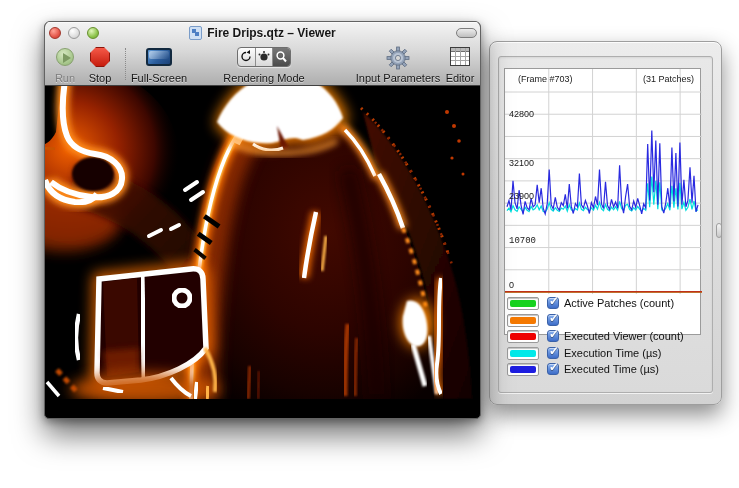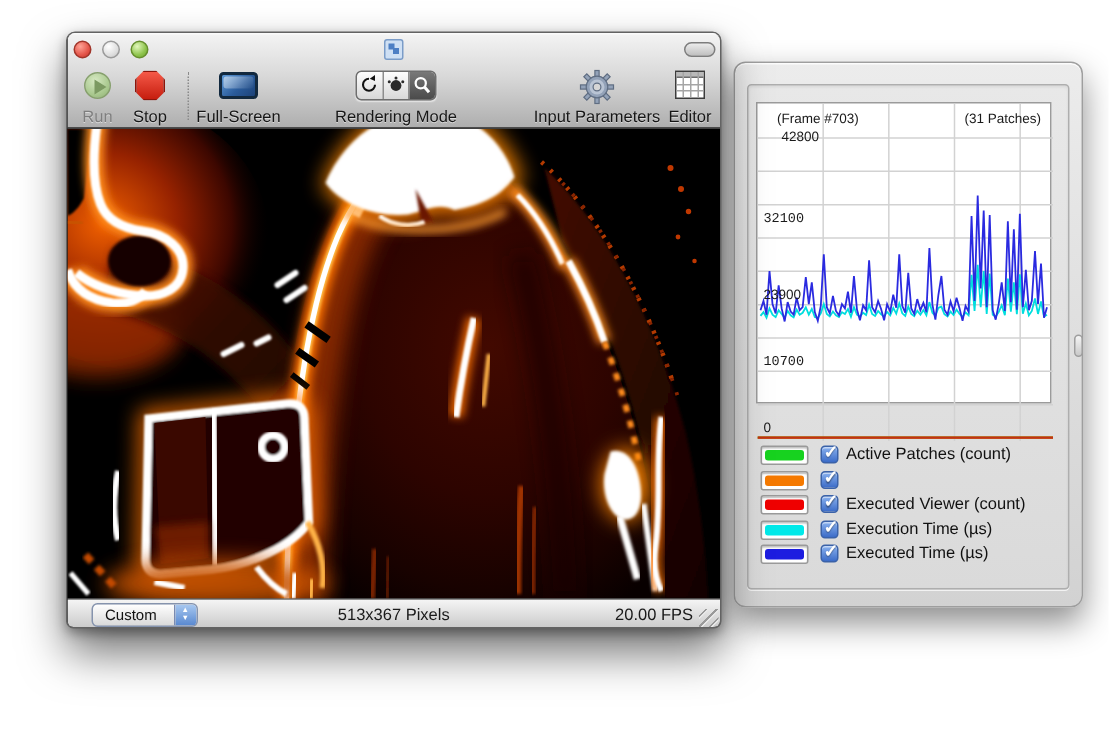--- a/index.html
+++ b/index.html
@@ -4,21 +4,21 @@
 <style>
   * { margin:0; padding:0; box-sizing:border-box; }
   html,body { width:739px; height:488px; background:#fff; font-family:"Liberation Sans",sans-serif; overflow:hidden; position:relative; }
 
   .mwindow { position:absolute; left:489px; top:41px; width:233px; height:364px;
     background:linear-gradient(#ececec,#d2d2d2); border:1px solid #9e9e9e; border-radius:8px;
     box-shadow:0 10px 22px rgba(0,0,0,.45), inset 0 1px 0 rgba(255,255,255,.85); }
   .mpanel { position:absolute; left:8px; top:14px; width:215px; height:337px;
     background:linear-gradient(#e8e8e8,#dadada); border:1px solid #aeaeae; border-radius:3px;
     box-shadow:inset 0 1px 2px rgba(0,0,0,.08), 0 1px 0 rgba(255,255,255,.7); }
-  .chart-box { position:absolute; left:5px; top:11px; width:197px; height:201px; border:1px solid #9b9b9b; background:#fff; }
+  .chart-box { position:absolute; left:5px; top:11px; width:197px; height:267px; border:1px solid #9b9b9b; background:#fff; }
   .chart-box svg { position:absolute; left:0; top:0; }
   .chart-header { position:absolute; top:5px; font-size:9px; color:#1a1a1a; }
   .ch-left { left:13px; }
   .ch-right { right:6px; }
   .tick-label { position:absolute; left:4px; font-size:9px; color:#1a1a1a; }
   .legend { position:absolute; left:0; top:240px; width:100%; }
   .legend-row { position:absolute; left:0; height:15px; width:100%; }
   .swatch-box { position:absolute; left:8px; top:0; width:32px; height:13px; background:#fff; border:1px solid #9a9a9a; border-radius:2px; box-shadow:inset 0 1px 1px rgba(0,0,0,.25); }
   .swatch { position:absolute; left:2px; top:2px; width:26px; height:7px; border-radius:2px; }
   .cbx { position:absolute; left:48px; top:0; width:12px; height:12px; border-radius:3px;
@@ -104,22 +104,22 @@
           <line x1="175.11111111111111" y1="0" x2="175.11111111111111" y2="225" stroke="#d2d2d2" stroke-width="1"></line>
           <line x1="0" y1="222.7673935617861" x2="197" y2="222.7673935617861" stroke="#17d21f" stroke-width="1.4"></line>
           <line x1="0" y1="222.7673935617861" x2="197" y2="222.7673935617861" stroke="#f57900" stroke-width="1.4"></line>
           <line x1="0" y1="222.7673935617861" x2="197" y2="222.7673935617861" stroke="#c03018" stroke-width="1.4"></line>
           <polyline points="2.0,141.6 4.0,139.1 6.0,142.8 8.0,136.6 10.0,140.8 12.1,142.4 14.1,137.8 16.1,140.3 18.1,142.8 20.1,138.3 22.1,141.2 24.1,142.6 26.1,137.4 28.1,140.8 30.1,139.5 32.2,135.8 34.2,140.8 36.2,137.0 38.2,142.4 40.2,143.0 42.2,139.9 44.2,133.7 46.2,140.3 48.2,142.0 50.3,138.7 52.3,141.2 54.3,142.4 56.3,139.1 58.3,140.3 60.3,137.0 62.3,142.2 64.3,135.8 66.3,140.8 68.3,142.0 70.4,139.5 72.4,141.0 74.4,134.1 76.4,140.3 78.4,141.6 80.4,138.3 82.4,140.5 84.4,142.0 86.4,138.9 88.5,141.2 90.5,136.2 92.5,140.1 94.5,133.3 96.5,139.9 98.5,141.6 100.5,135.4 102.5,140.3 104.5,141.8 106.5,138.1 108.6,140.8 110.6,137.6 112.6,141.2 114.6,132.4 116.6,139.5 118.6,141.6 120.6,136.2 122.6,135.4 124.6,140.5 126.7,142.0 128.7,138.7 130.7,141.0 132.7,137.4 134.7,140.3 136.7,142.2 138.7,139.3 140.7,141.2 142.7,114.2 144.7,138.3 146.8,107.5 148.8,135.8 150.8,111.7 152.8,140.3 154.8,113.3 156.8,140.8 158.8,142.0 160.8,139.1 162.8,134.5 164.9,141.2 166.9,116.7 168.9,138.7 170.9,119.2 172.9,140.5 174.9,113.8 176.9,140.1 178.9,133.3 180.9,141.2 182.9,138.3 185.0,130.0 187.0,140.3 189.0,132.0 191.0,142.0 193.0,140.8" fill="none" stroke="#00dede" stroke-width="1.2"></polyline>
           <polyline points="2.0,137.8 4.0,131.6 6.0,140.8 8.0,111.7 10.0,133.7 12.1,139.9 14.1,121.2 16.1,136.6 18.1,145.3 20.1,132.4 22.1,138.7 24.1,140.8 26.1,129.5 28.1,137.8 30.1,135.8 32.2,115.8 34.2,133.7 36.2,119.2 38.2,139.1 40.2,144.9 42.2,134.9 44.2,100.5 46.2,135.8 48.2,139.9 50.3,128.3 52.3,138.3 54.3,141.2 56.3,133.7 58.3,136.6 60.3,125.4 62.3,139.5 64.3,115.0 66.3,137.4 68.3,144.5 70.4,134.5 72.4,137.8 74.4,104.6 76.4,135.8 78.4,139.1 80.4,131.6 82.4,137.0 84.4,144.5 86.4,133.7 88.5,138.7 90.5,127.5 92.5,136.2 94.5,100.5 96.5,134.9 98.5,139.5 100.5,112.9 102.5,136.6 104.5,140.3 106.5,130.4 108.6,137.8 110.6,132.9 112.6,139.1 114.6,96.3 116.6,134.1 118.6,144.1 120.6,127.5 122.6,115.0 124.6,137.4 126.7,140.8 128.7,132.0 130.7,138.3 132.7,129.5 134.7,136.6 136.7,144.9 138.7,134.9 140.7,138.7 142.7,75.1 144.7,131.6 146.8,61.4 148.8,123.3 150.8,71.4 152.8,135.8 154.8,74.3 156.8,137.8 158.8,144.1 160.8,133.7 162.8,119.2 164.9,138.3 166.9,78.5 168.9,132.4 170.9,83.9 172.9,137.4 174.9,73.5 176.9,135.8 178.9,110.9 180.9,137.8 182.9,131.6 185.0,98.4 187.0,133.7 189.0,106.7 191.0,142.8 193.0,135.8" fill="none" stroke="#2a2ae0" stroke-width="1.2"></polyline>
         </svg>
       <div class="chart-header ch-left">(Frame #703)</div>
       <div class="chart-header ch-right">(31 Patches)</div>
       <div id="ticks">
-          <div class="tick-label" style="top: 17px; margin-left: 12px;">42800</div>
-          <div class="tick-label" style="top: 72px; font-family: Liberation Mono, monospace;">32100</div>
+          <div class="tick-label" style="top: 40px;">42800</div>
+          <div class="tick-label" style="top: 89px;">32100</div>
           <div class="tick-label" style="top: 122.111px;">23900</div>
           <div class="tick-label" style="top: 166.556px; font-family: Liberation Mono, monospace;">10700</div>
           <div class="tick-label" style="top: 211px;">0</div>
         </div>
     </div>
     <div class="legend" id="legend">
         <div class="legend-row" style="top: 0px;">
           <div class="swatch-box">
             <div class="swatch" style="background-color:#17d21f"></div>
           </div>
@@ -171,20 +171,21 @@
 <div class="vwindow">
   <div class="header">
     <div class="titlebar">
       <div class="light light-red"></div>
       <div class="light light-mid"></div>
       <div class="light light-green"></div>
       <div class="doc-icon">
           <i class="a"></i>
           <i class="b"></i>
         </div>
+      <div class="title">Fire Drips.qtz – Viewer</div>
       <div class="oval"></div>
     </div>
     <div class="toolbar">
       <div class="run-icon">
           <i></i>
         </div>
       <div class="tlabel" style="left:2px;width:36px;color:#7e7e7e;">Run</div>
       <div class="stop-icon"></div>
       <div class="tlabel" style="left:37px;width:36px;">Stop</div>
       <div class="sep"></div>
@@ -374,25 +375,13 @@
       <g fill="#c03800">
         <circle cx="402" cy="26" r="2"></circle>
           <circle cx="409" cy="40" r="2"></circle>
           <circle cx="414" cy="55" r="1.8"></circle>
         <circle cx="407" cy="72" r="1.6"></circle>
           <circle cx="418" cy="88" r="1.5"></circle>
       </g>
     </svg>
   </div>
 
-  <div class="statusbar">
-    <div class="popup">
-      <div class="txt">Custom</div>
-      <div class="cap">
-          <i class="up">▲</i>
-          <i class="dn">▼</i>
-        </div>
-    </div>
-    <div class="dims">513x367 Pixels</div>
-    <div class="fps">20.00 FPS</div>
-    <div class="grip"></div>
-  </div>
 </div>
 
 </body></html>

